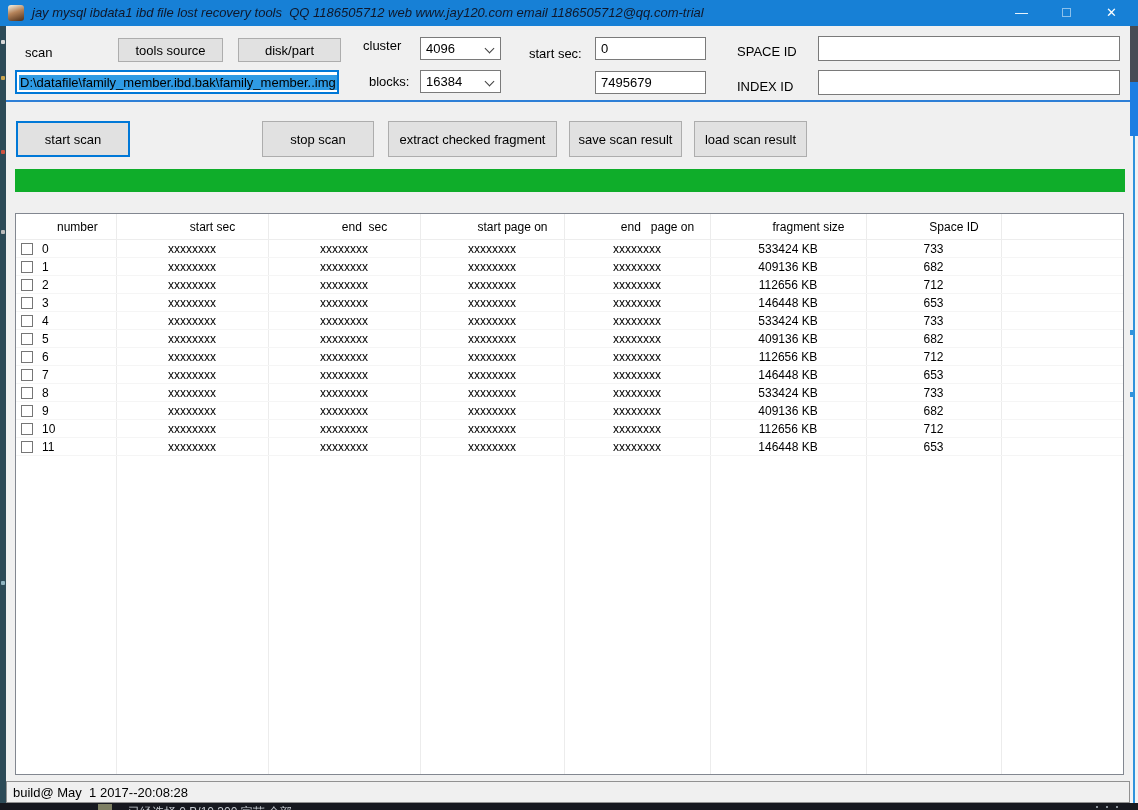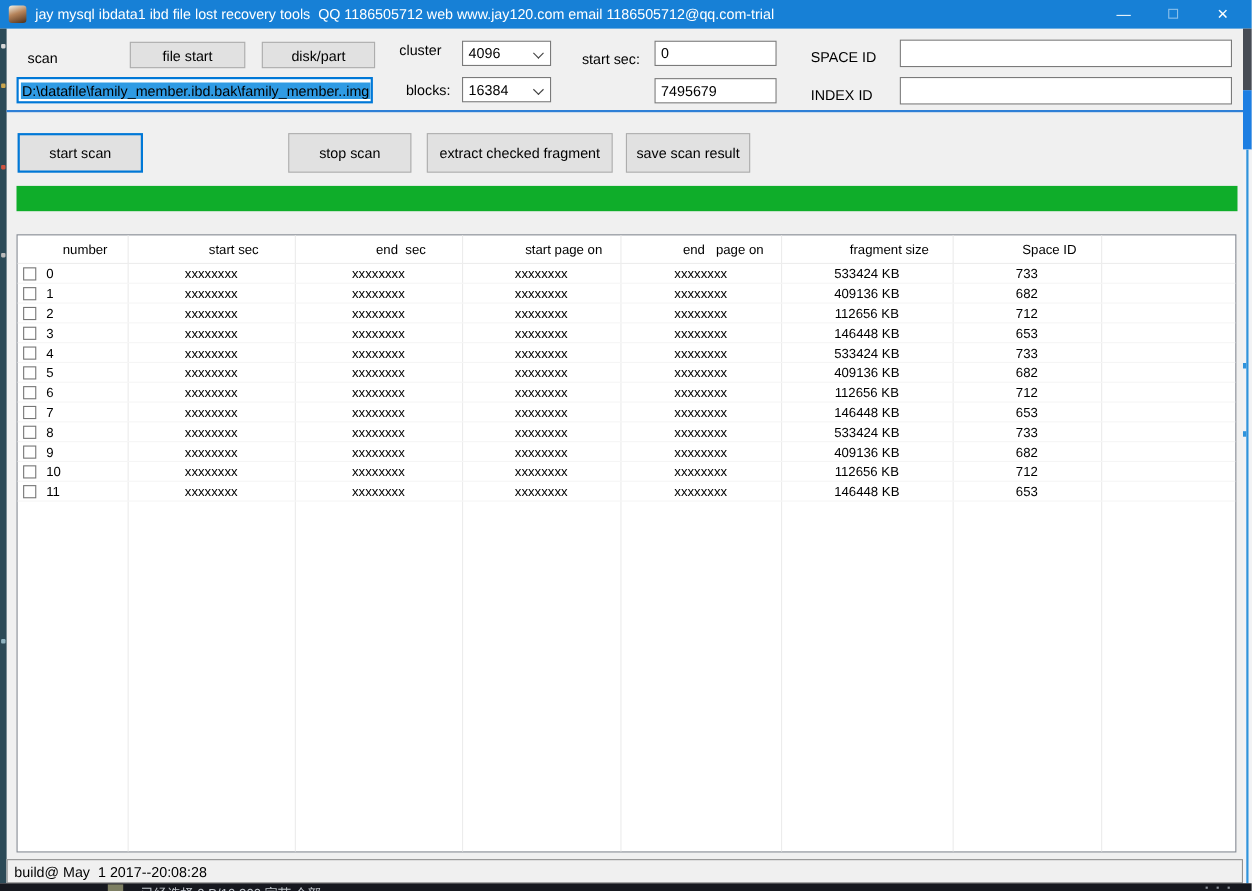--- a/index.html
+++ b/index.html
@@ -4,21 +4,21 @@
 <style>
   * { box-sizing: border-box; }
   html,body { margin:0; padding:0; }
   body { font-family:"Liberation Sans", sans-serif; }
   #desktop { position:relative; width:1138px; height:810px; background:#f0f0f0; overflow:hidden; }
 
   
   .titlebar { position:absolute; left:0; top:0; width:1138px; height:26px; background:#1780d6; }
   .app-icon { position:absolute; left:8px; top:5px; width:16px; height:16px; border-radius:3px;
               background:linear-gradient(160deg,#e8e0d0 8%,#b5835a 45%,#5a3a22 92%); }
-  .title-text { position:absolute; left:32px; top:5px; font-size:13px; color:#ffffff; white-space:pre; }
+  .title-text { position:absolute; left:32px; top:5px; font-size:13px; color:#0f172a; white-space:pre;font-style:italic; }
   .win-controls { position:absolute; right:4px; top:0; height:26px; display:flex; }
   .win-btn { width:45px; height:26px; text-align:center; color:#fff; line-height:26px; font-size:13px; }
   .max-glyph { display:inline-block; width:9px; height:9px; border:1px solid #ffffff; opacity:.5; margin-top:8px; }
 
   
   .left-strip { position:absolute; left:0; top:26px; width:6px; height:777px; background:#2c4a57; }
   .speck { position:absolute; left:1px; width:4px; height:4px; border-radius:1px; }
   .rs-dark  { position:absolute; left:1130px; top:26px;  width:8px; height:56px;  background:#474c55; }
   .rs-blue  { position:absolute; left:1130px; top:82px;  width:8px; height:54px;  background:#1d7ee2; }
   .rs-light { position:absolute; left:1130px; top:136px; width:8px; height:667px; background:#f1f2f5; }
@@ -89,21 +89,21 @@
     <span class="speck" style="top:555px;background:#8fb3c0"></span>
   </div>
   <div class="rs-dark"></div>
   <div class="rs-blue"></div>
   <div class="rs-light"></div>
   <div class="rs-line"></div>
   <div class="rs-tick" style="top:330px"></div>
   <div class="rs-tick" style="top:392px"></div>
 
   <div class="form-label" style="left:25px; top:45px;">scan</div>
-  <div class="push-btn" style="left:118px; top:38px; width:105px; height:24px;">file start</div>
+  <div class="push-btn" style="left:118px; top:38px; width:105px; height:24px;">tools source</div>
   <div class="push-btn" style="left:238px; top:38px; width:103px; height:24px;">disk/part</div>
   <div class="form-label" style="left:363px; top:38px;">cluster</div>
   <div class="tfield combo" style="left:420px; top:37px; width:81px; height:23px;">
     <span>4096</span>
     <span class="chev"></span>
   </div>
   <div class="form-label" style="left:529px; top:46px;">start sec:</div>
   <div class="tfield" style="left:595px; top:37px; width:111px; height:23px;">0</div>
   <div class="form-label" style="left:737px; top:44px;">SPACE ID</div>
   <div class="tfield" style="left:818px; top:36px; width:302px; height:25px;"></div>
@@ -119,20 +119,21 @@
   <div class="tfield" style="left:595px; top:71px; width:111px; height:23px;">7495679</div>
   <div class="form-label" style="left:737px; top:79px;">INDEX ID</div>
   <div class="tfield" style="left:818px; top:70px; width:302px; height:25px;"></div>
 
   <div class="divider" style="background: rgb(46, 127, 214);"></div>
 
   <div class="push-btn" style="left:16px; top:121px; width:114px; height:36px; border:2px solid #0078d7;">start scan</div>
   <div class="push-btn" style="left:262px; top:121px; width:112px; height:36px;">stop scan</div>
   <div class="push-btn" style="left:388px; top:121px; width:169px; height:36px;">extract checked fragment</div>
   <div class="push-btn" style="left:569px; top:121px; width:113px; height:36px;">save scan result</div>
+  <div class="push-btn" style="left:694px; top:121px; width:113px; height:36px;">load scan result</div>
 
   <div class="progress">
     <div class="progress-fill" style="background: rgb(15, 173, 42); width: 100%;"></div>
   </div>
 
   <div class="table">
     <div id="gridlines">
         <div class="vline" style="left: 100px;"></div>
         <div class="vline" style="left: 252px;"></div>
         <div class="vline" style="left: 404px;"></div>

